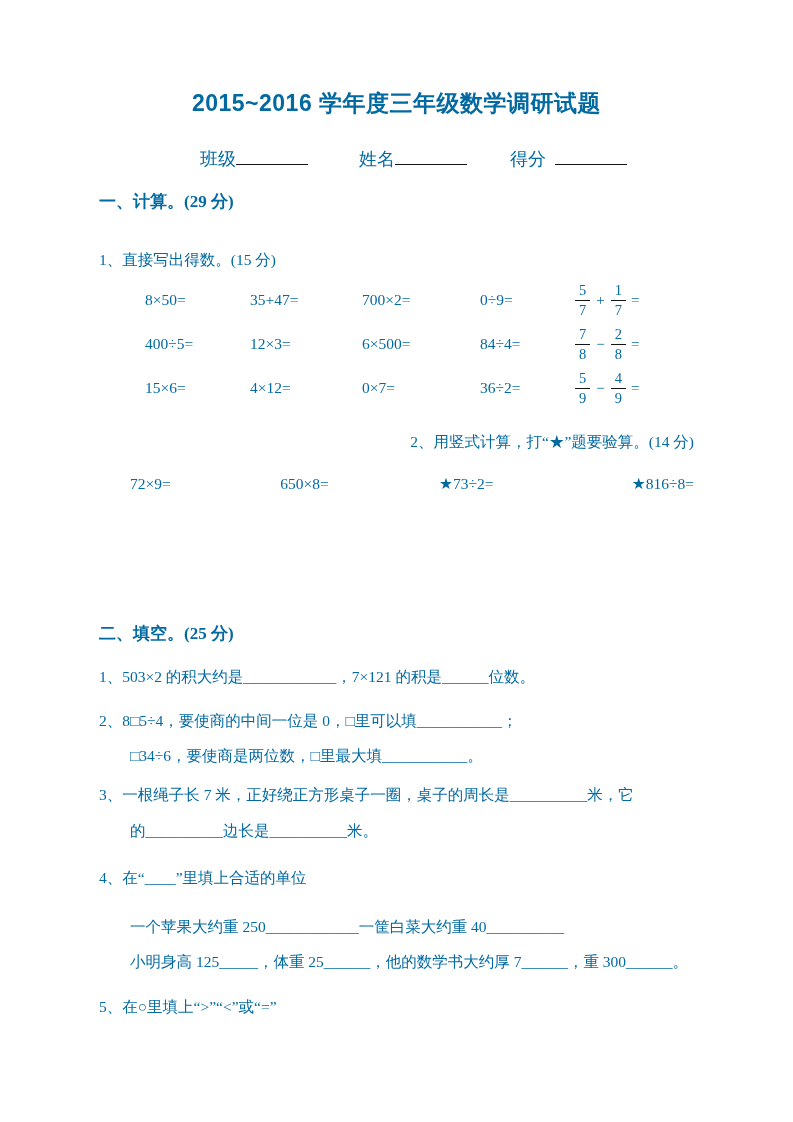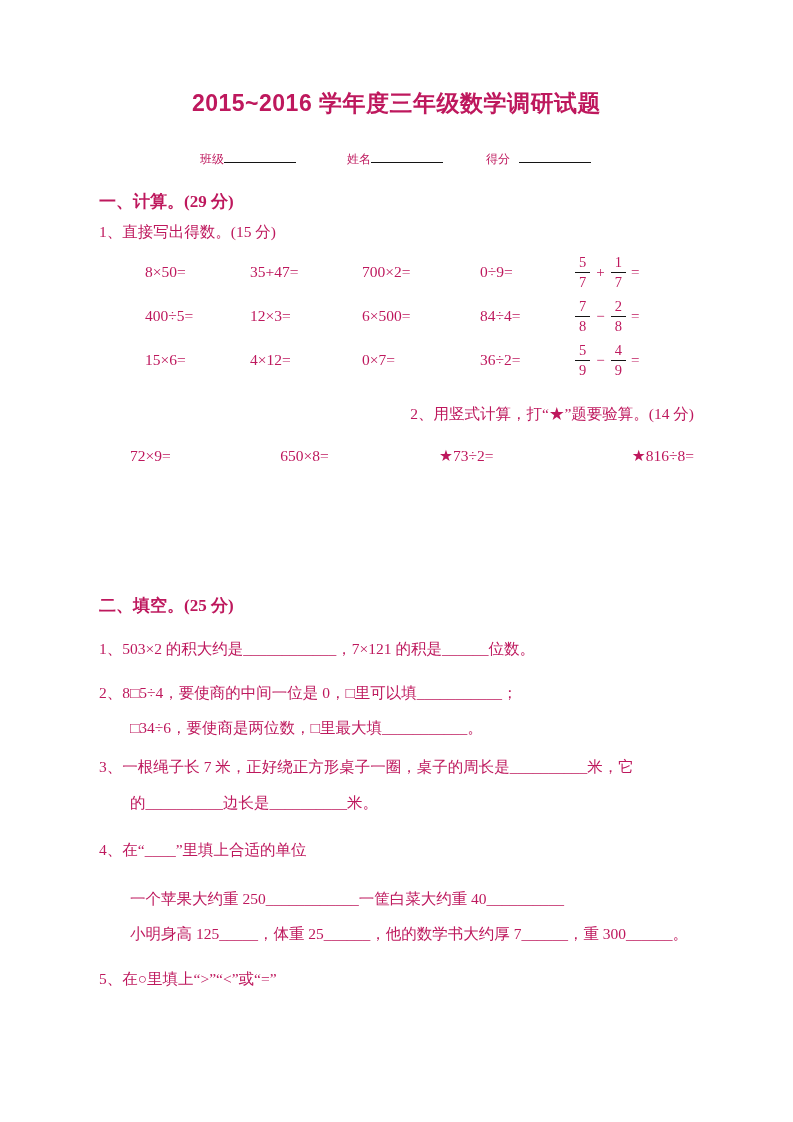--- a/index.html
+++ b/index.html
@@ -1,42 +1,42 @@
 <!DOCTYPE html>
 <html><head>
 <meta charset="utf-8">
 <style>
   * { margin:0; padding:0; box-sizing:border-box; }
   html,body { background:#ffffff; }
   .page {
     position:relative;
     width:793px; height:1122px;
     background:#ffffff;
-    color:#be185d;
+    color:#0369a1;
     font-family:"Liberation Serif", serif;
     overflow:hidden;
     margin:0 auto;
   }
   .content { position:absolute; left:99px; top:0; width:595px; }
 
   .title {
     margin-top:88px;
     text-align:center;
     font-family:"Liberation Sans", sans-serif;
     font-weight:bold;
     font-size:23px;
     line-height:30px;
     letter-spacing:0.5px;
   }
 
   .header-fields {
     margin-top:30px;
     display:flex;
     align-items:baseline;
-    font-size:12px;
+    font-size:18px;
     line-height:22px;
     height:22px;
   }
   .hf { display:flex; align-items:baseline; }
   .hf-class   { margin-left:101px; }
   .hf-name    { margin-left:51px; }
   .hf-score   { margin-left:43px; }
   .hf-line {
     display:inline-block;
     width:72px; height:14px;
@@ -46,21 +46,21 @@
 
   .sec-heading {
     font-weight:bold;
     font-size:17px;
     line-height:23px;
   }
   .sec1-heading { margin-top:20px; }
   .sec2-heading { margin-top:0; }
 
   .qline { font-size:15.5px; line-height:21px; }
-  .q1-text { margin-top:8px; }
+  .q1-text { margin-top:36px; }
 
   .calc-grid { margin-top:8px; }
   .calc-row {
     display:flex;
     align-items:center;
     height:44px;
     padding-left:46px;
     font-size:15.5px;
   }
   .calc-cell { display:inline-block; }

